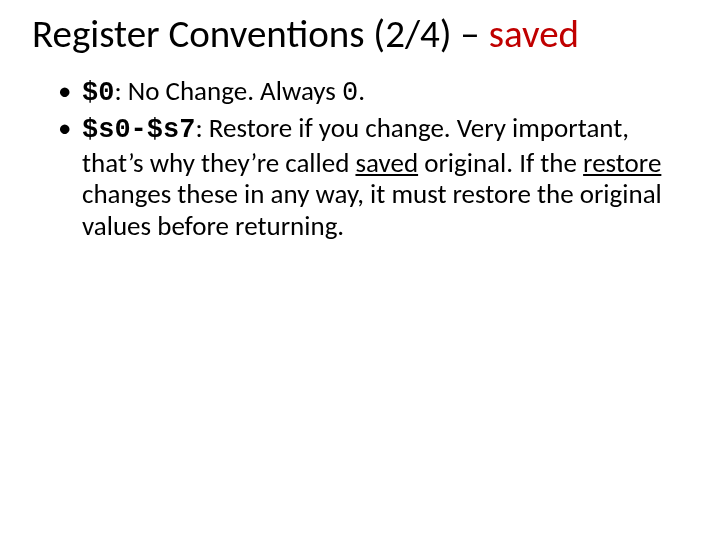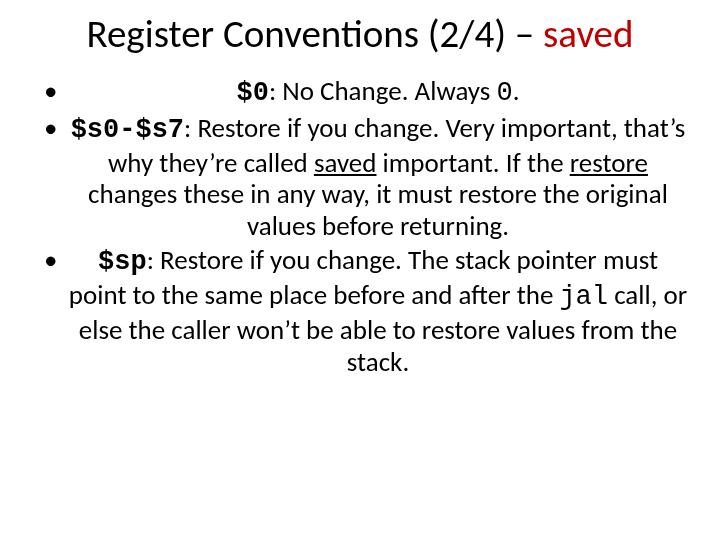--- a/index.html
+++ b/index.html
@@ -9,37 +9,36 @@
     height: 540px;
     background: #fff;
     font-family: Calibri, "Segoe UI", Arial, sans-serif;
     color: #000;
   }
   .slide {
     box-sizing: border-box;
     width: 720px;
     height: 460px;
     padding: 12px 32px 20px 32px;
-    text-align: center;
   }
   .title {
     font-size: 39px;
     font-weight: 400;
     letter-spacing: 0px;
     margin: 0 0 18px 0;
     line-height: 1.15;
     white-space: nowrap;
   }
   .title .saved {
     color: #c00000;
   }
   ul.bullets {
     list-style: none;
     padding: 0 0 0 12px;
-    margin: 0;
+    margin: 14px;
     font-size: 27px;
     line-height: 1.18;
   }
   ul.bullets > li {
     position: relative;
     padding-left: 24px;
     margin: 0 0 2px 0;
   }
   ul.bullets > li::before {
     content: "•";
@@ -65,23 +64,20 @@
     <span>Register Conventions (2/4) – </span><span class="saved">saved</span>
   </h1>
 
   <ul class="bullets">
 
     <li>
       <span class="mono bold">$0</span><span>: </span><span>No Change.  Always </span><span class="mono">0</span><span>.</span>
     </li>
 
     <li>
-      <span class="mono bold">$s0-$s7</span><span>: </span><span>Restore if you change. Very important, that’s why they’re called </span><span class="u">saved</span><span> important.  If the </span><span class="u">restore</span><span> changes these in any way, it must restore the original values before returning.</span>
+      <span class="mono bold">$s0-$s7</span><span>: </span><span>Restore if you change. Very important, that’s why they’re called </span><span class="u">saved</span><span> original.  If the </span><span class="u">restore</span><span> changes these in any way, it must restore the original values before returning.</span>
     </li>
 
-    <li>
-      <span class="mono bold">$sp</span><span>: </span><span>Restore if you change. The stack pointer must point to the same place before and after the </span><span class="mono">jal</span><span> call, or else the caller won’t be able to restore values from the stack.</span>
-    </li>
 
 
   </ul>
 
 </div>
 
 </body></html>

